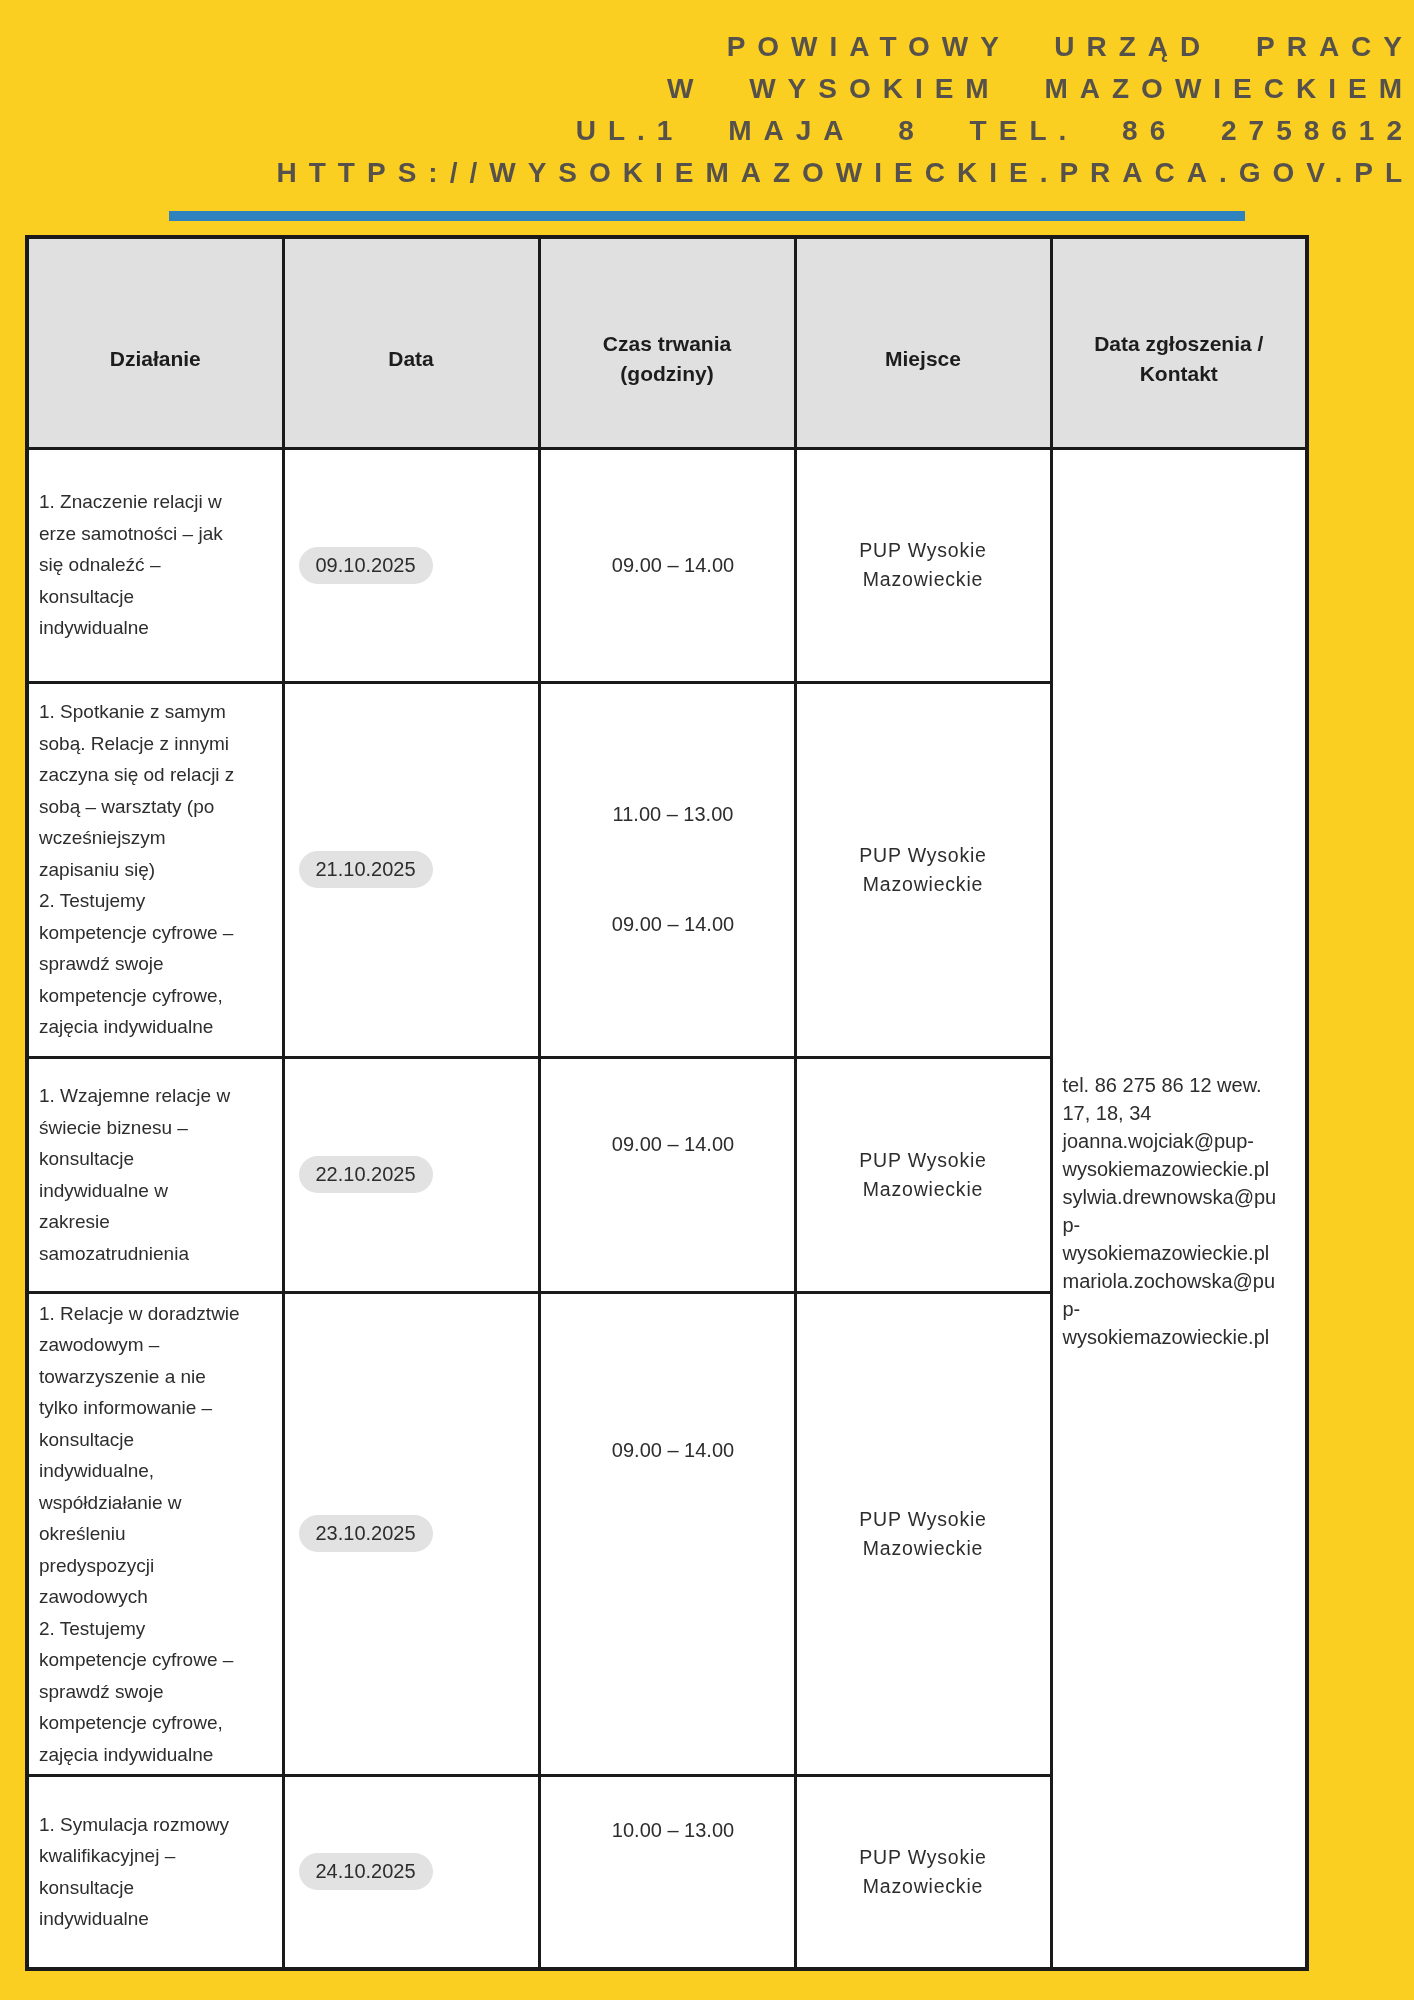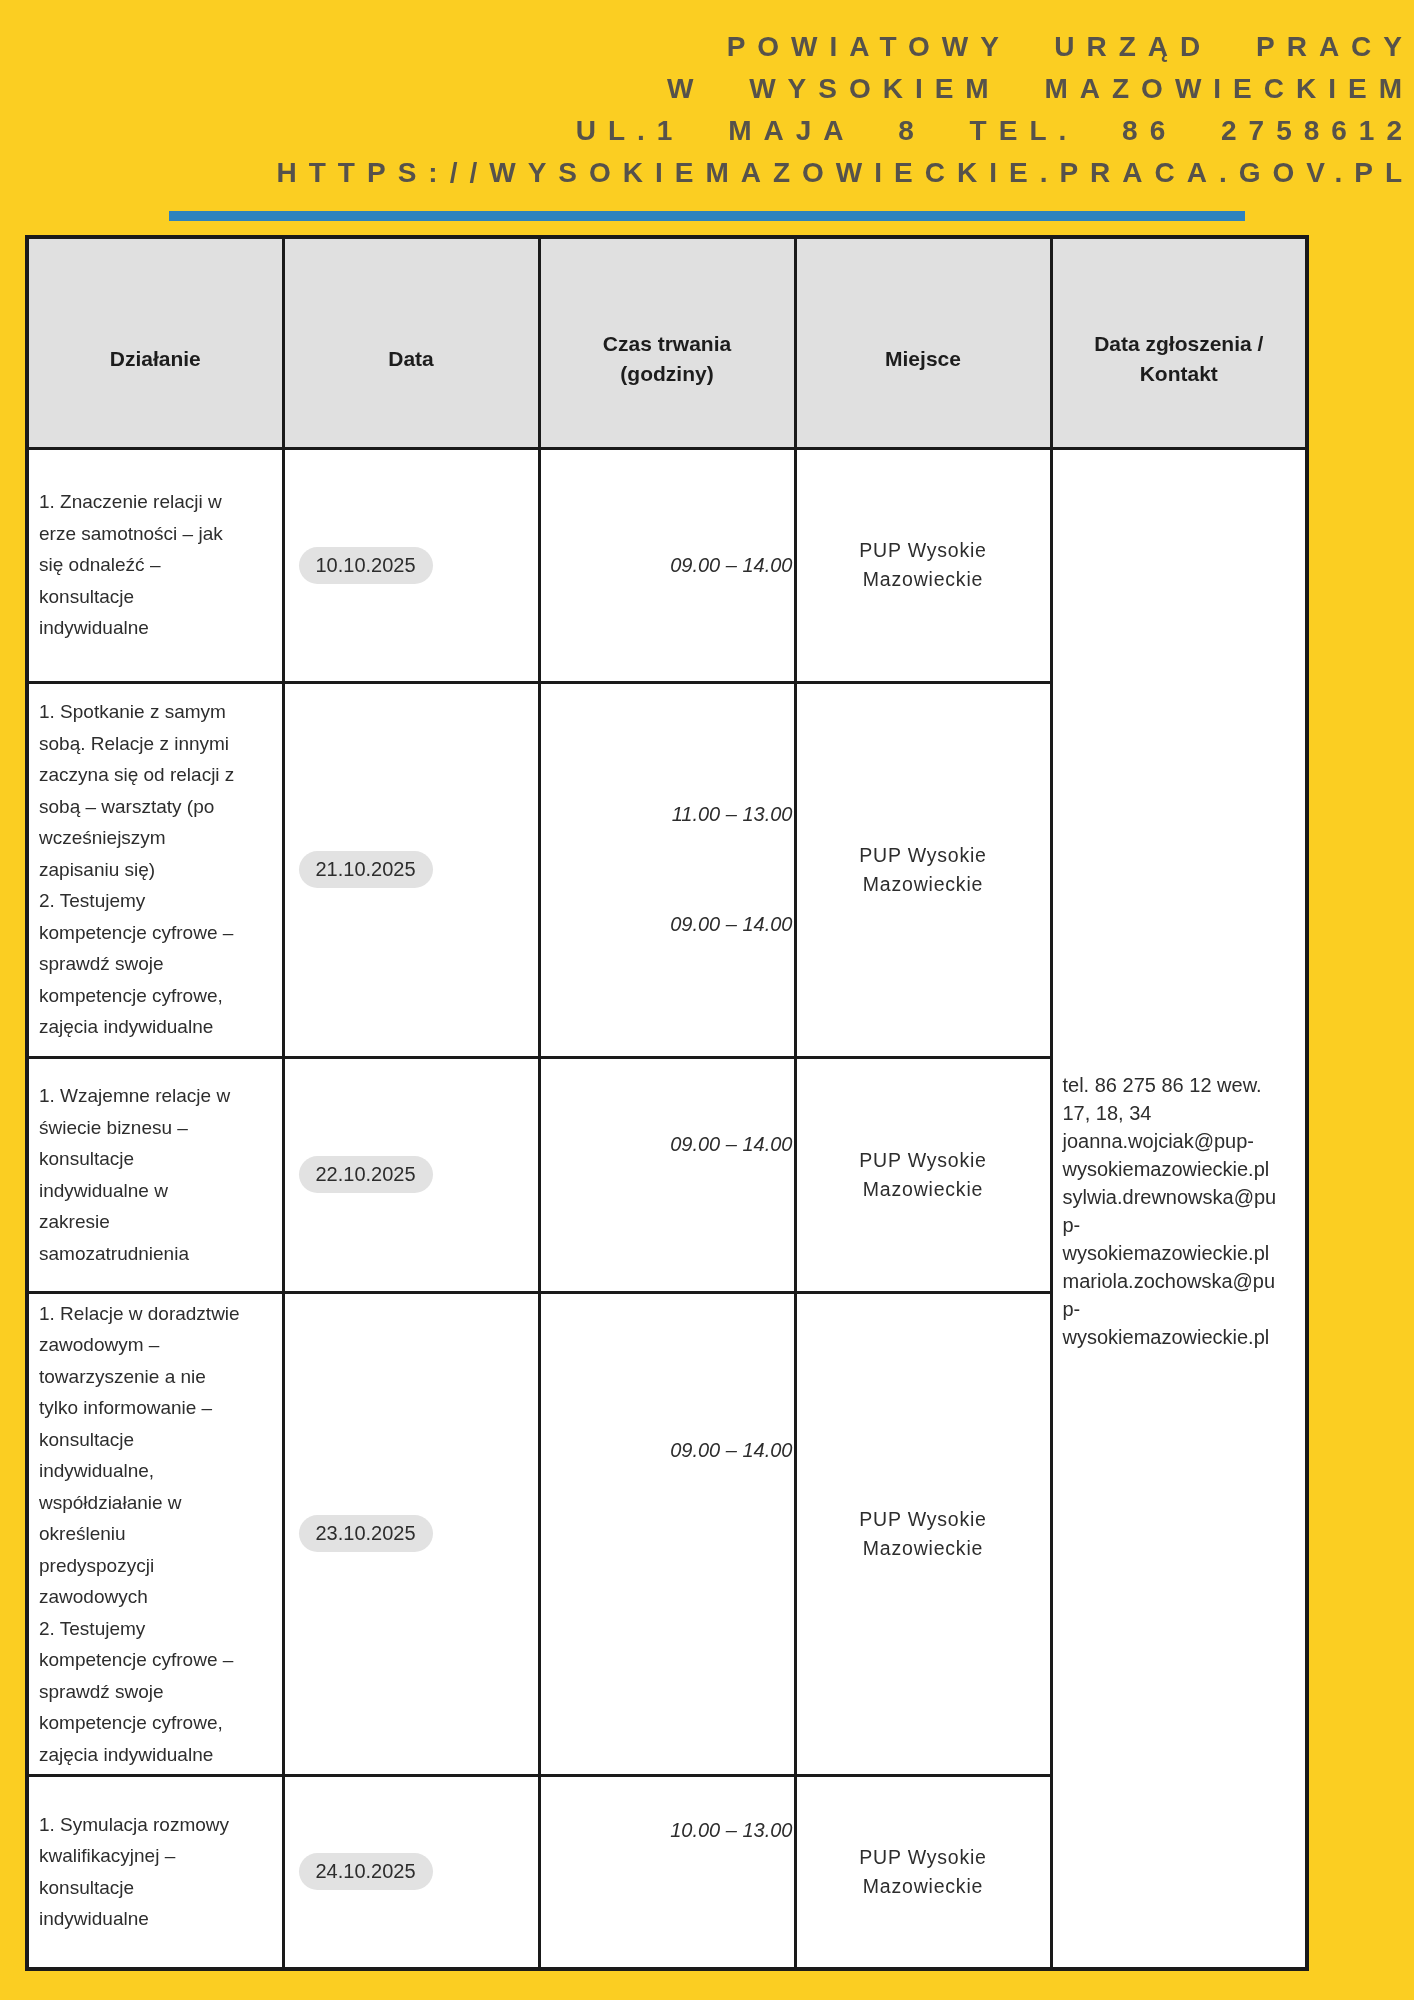--- a/index.html
+++ b/index.html
@@ -40,21 +40,21 @@
   td.c-act{
     vertical-align:middle;padding:4px 8px 4px 10px;
     font-size:19px;line-height:31.5px;white-space:pre-line;
   }
   td.c-date{vertical-align:middle;padding-left:14px;}
   .pill{
     display:inline-block;background:var(--pill);border-radius:21px;
     padding:7px 17px;font-size:20px;color:var(--text);
   }
   td.c-time{vertical-align:middle;padding-left:13px;font-size:20px;}
-  .times{display:flex;flex-direction:column;align-items:flex-end;font-style:italic;}
+  .times{display:flex;flex-direction:column;align-items:center;}
   .times span:empty{display:none;}
   tr.r2 .times{gap:87px;}
   tr.r3 .times{transform:translateY(-30px);}
   tr.r4 .times{transform:translateY(-83px);}
   tr.r5 .times{transform:translateY(-41px);}
 
   td.c-place{
     vertical-align:middle;text-align:center;
     font-size:19.5px;line-height:29px;letter-spacing:0.8px;white-space:pre-line;
   }
@@ -93,21 +93,21 @@
     <th>Data zgłoszenia /
 Kontakt</th>
   </tr>
 
   <tr class="r1">
     <td class="c-act">1. Znaczenie relacji w
 erze samotności – jak
 się odnaleźć –
 konsultacje
 indywidualne</td>
-    <td class="c-date"><span class="pill">10.10.2025</span></td>
+    <td class="c-date"><span class="pill">09.10.2025</span></td>
     <td class="c-time">
           <div class="times">
             <span>09.00 – 14.00</span>
           </div>
         </td>
     <td class="c-place">PUP Wysokie
 Mazowieckie</td>
     <td class="c-contact" rowspan="5">tel. 86 275 86 12 wew.
 17, 18, 34
 joanna.wojciak@pup-

